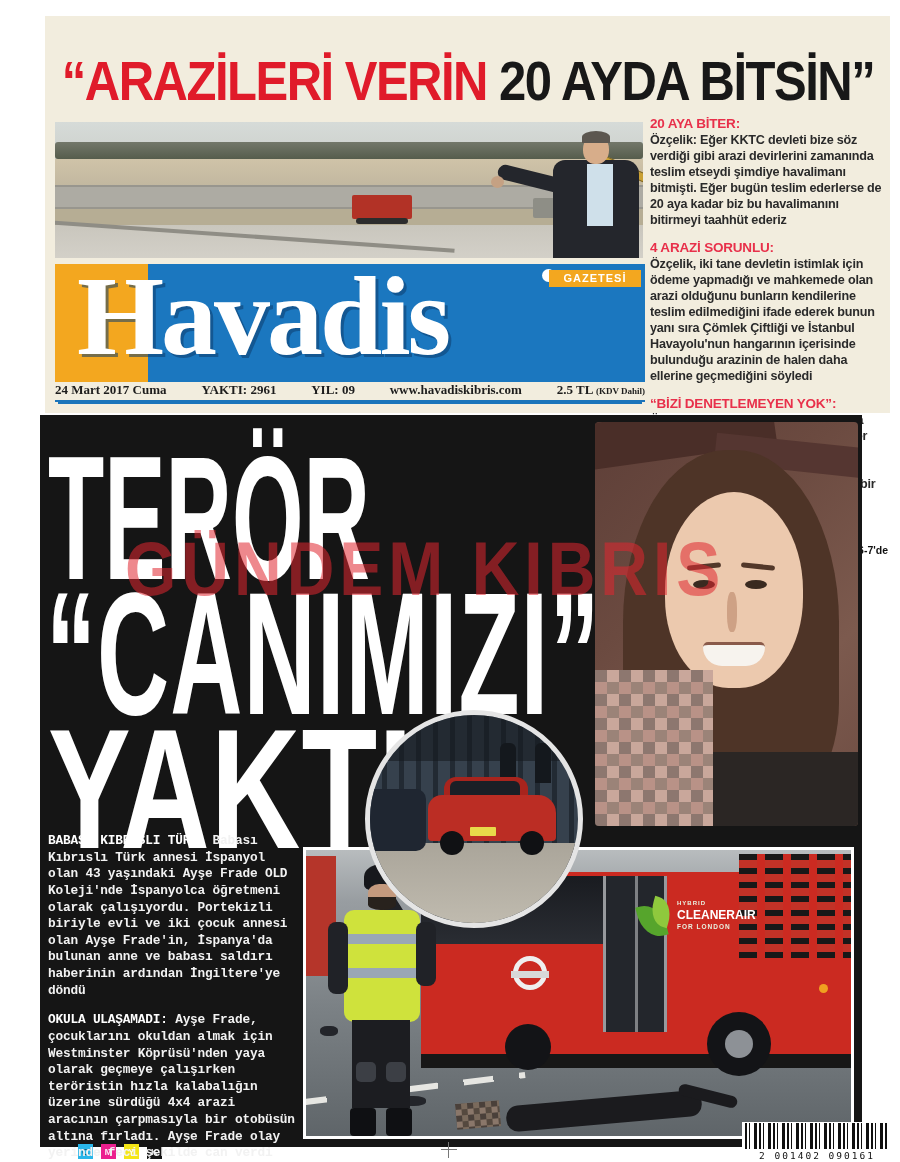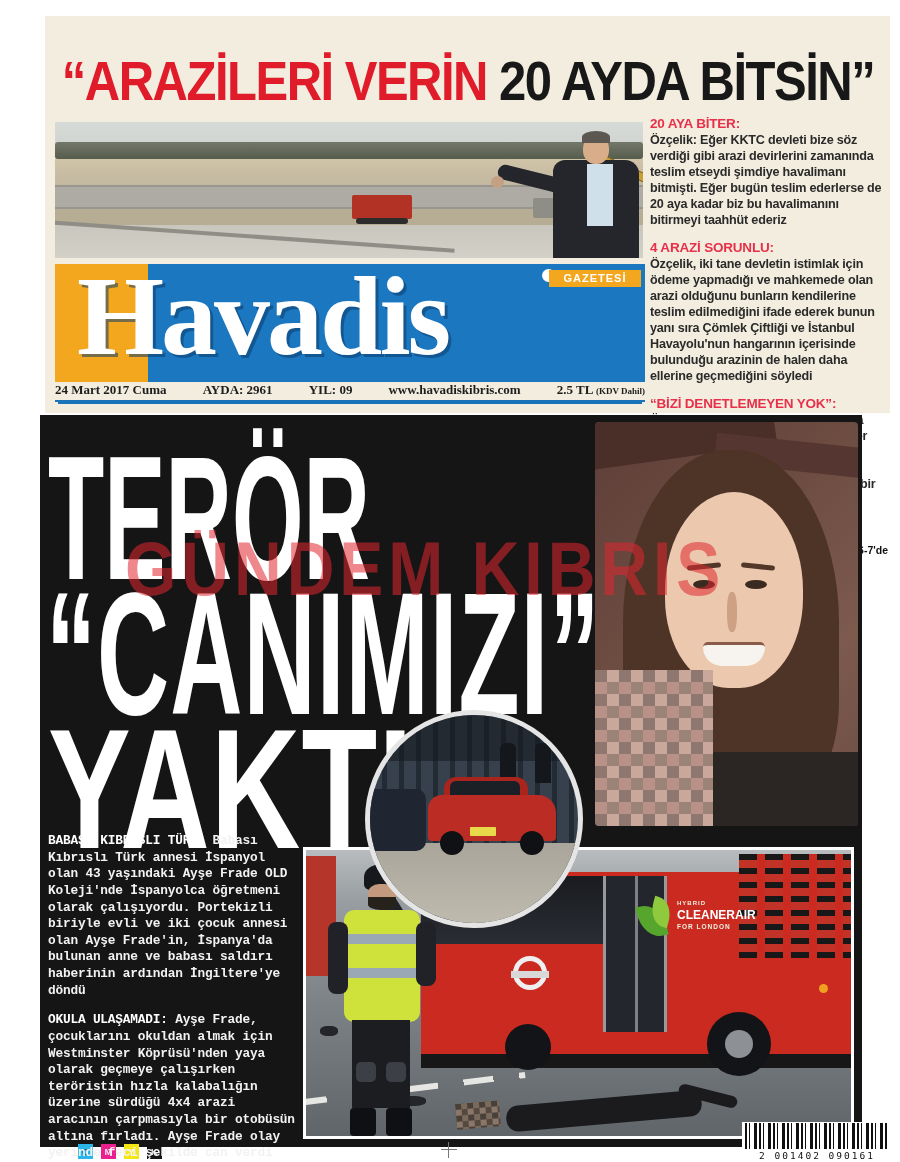--- a/index.html
+++ b/index.html
@@ -213,21 +213,21 @@
   </div>
 
   <div class="abs mast">
     <div class="mast-orange"></div>
     <div class="gaz-dot"></div>
     <div class="gaz-box">GAZETESİ</div>
     <div class="mast-title">Havadis</div>
   </div>
   <div class="abs dateline">
     <span>24 Mart 2017 Cuma</span>
-    <span><b>AYDA:</b> <span>2961</span></span>
+    <span><b>YAKTI:</b> <span>2961</span></span>
     <span><b>YIL:</b> <span>09</span></span>
     <span>www.havadiskibris.com</span>
     <span><span>2.5 TL</span> <span class="small">(KDV Dahil)</span></span>
   </div>
 
   <div class="abs blackbox">
 
     <div class="selfie">
       <div class="sf-beam1"></div>
       <div class="sf-beam2"></div>

